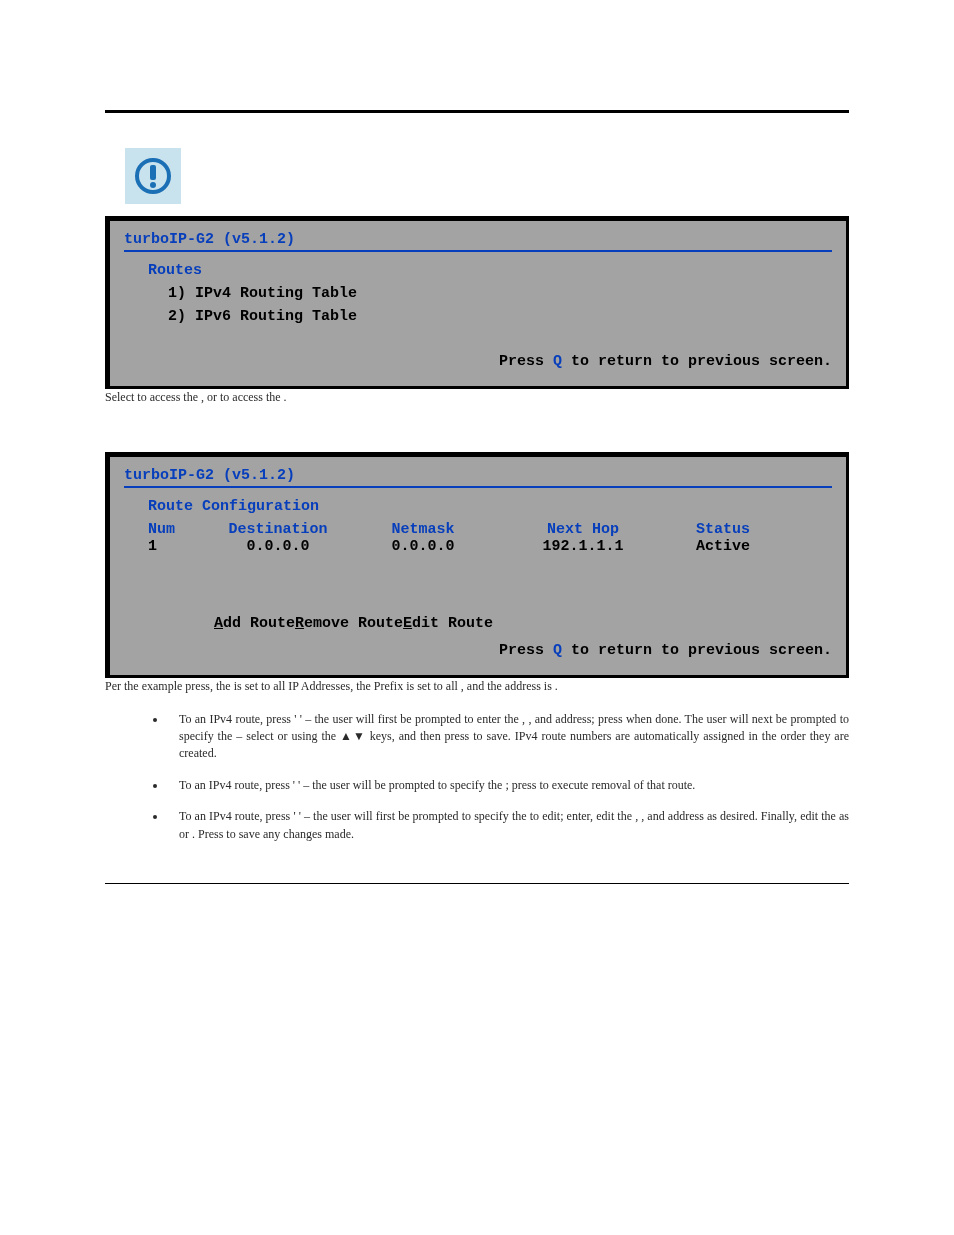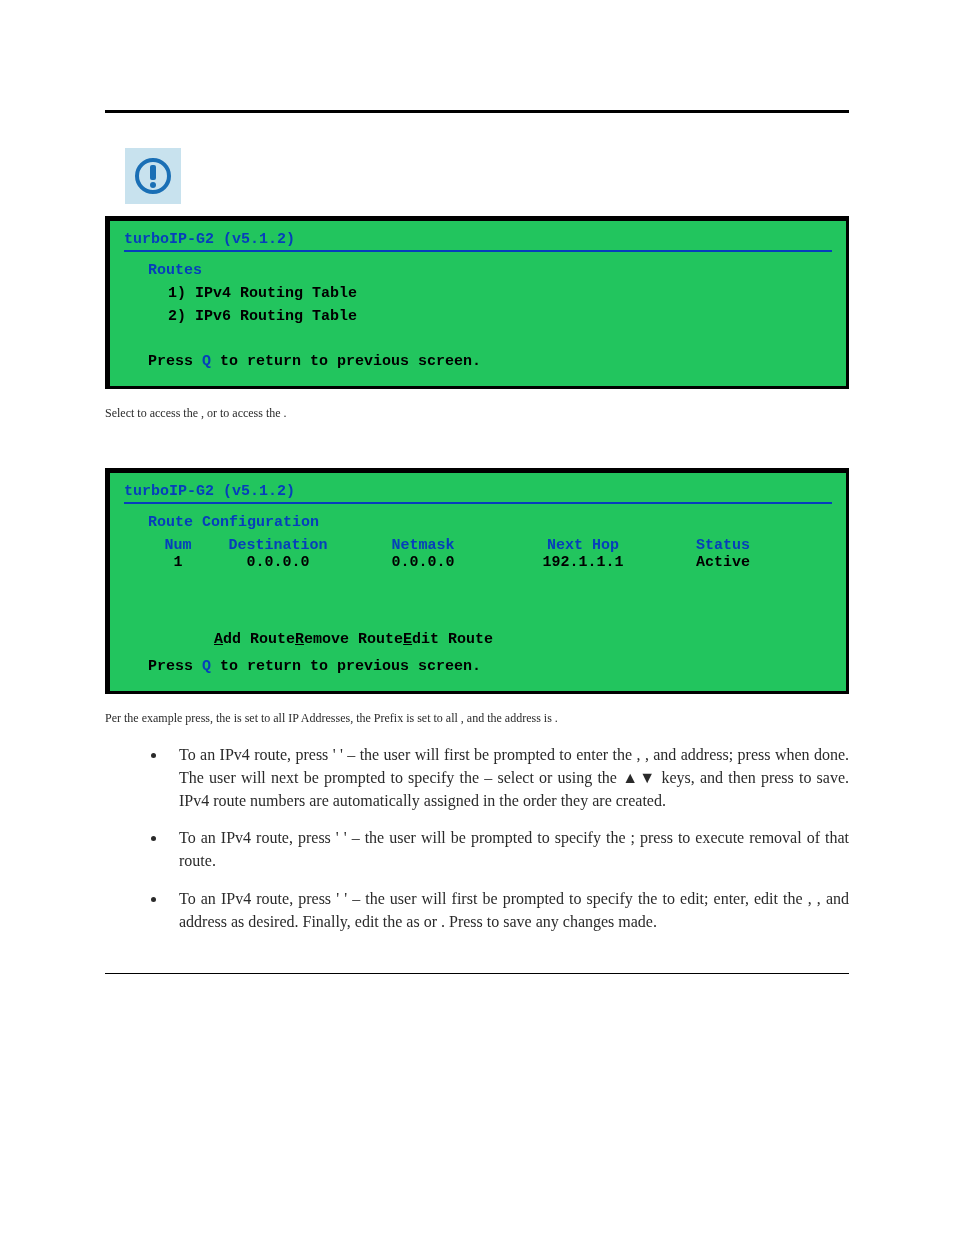--- a/index.html
+++ b/index.html
@@ -1,40 +1,40 @@
 <!DOCTYPE html>
 <html><head>
 <meta charset="utf-8">
 <style>
   * { margin: 0; padding: 0; box-sizing: border-box; }
   body { background: #fff; font-family: "Times New Roman", serif; font-size: 16px; color: #000; width: 954px; height: 1235px; }
   .page { padding: 110px 105px 40px 105px; }
   .top-rule { border-top: 3px solid #000; margin-bottom: 35px; }
   .icon-box { width: 56px; height: 56px; background: #c8e2ee; display: inline-flex; align-items: center; justify-content: center; margin-left: 20px; margin-bottom: 12px; }
   .icon-box svg { width: 40px; height: 40px; }
-  .screen { border: 3px solid #000; border-top-width: 5px; border-left-width: 5px; background: #22c55e; margin-bottom: 16px; }
+  .screen { border: 3px solid #000; border-top-width: 5px; border-left-width: 5px; background: #a3a3a3; }
   .screen-inner { padding: 10px 14px 16px 14px; font-family: "Courier New", monospace; font-size: 15px; font-weight: bold; color: #000; }
   .screen-title { color: #063ebc; font-weight: bold; }
   .screen-hr { border: none; border-top: 2px solid #063ebc; margin: 2px 0 10px 0; }
   .screen-section { color: #063ebc; font-weight: bold; margin-left: 24px; margin-bottom: 6px; }
   .menu-line { margin-left: 44px; margin-bottom: 6px; }
-  .screen-footer { margin-left: 24px; margin-top: 28px; }
+  .screen-footer { margin-left: 24px; margin-top: 28px; text-align: right; }
   .screen-footer .key { color: #063ebc; }
   .table-row { display: flex; margin-left: 24px; }
   .th { color: #063ebc; }
-  .col-num { width: 60px; text-align: center; }
+  .col-num { width: 60px; }
   .col-dest { width: 140px; text-align: center; }
   .col-mask { width: 150px; text-align: center; }
   .col-hop { width: 170px; text-align: center; }
   .col-status { width: 110px; text-align: center; }
   .cmd-row { margin-left: 90px; margin-top: 60px; display: flex; }
   .cmd-item .u { text-decoration: underline; }
   .body-text { font-family: "Times New Roman", serif; font-size: 12px; line-height: 1.4; margin-bottom: 16px; text-align: justify; color: #2a2a2a; }
   .bullets { padding-left: 28px; }
-  .bullets li { font-family: "Times New Roman", serif; font-size: 16px; line-height: 1.45; margin-bottom: 14px; list-style-type: disc; list-style-position: outside; margin-left: 34px; padding-left: 12px; text-align: justify; color: #2a2a2a; }
+  .bullets li { font-family: "Times New Roman", serif; font-size: 12px; line-height: 1.45; margin-bottom: 14px; list-style-type: disc; list-style-position: outside; margin-left: 34px; padding-left: 12px; text-align: justify; color: #2a2a2a; }
   .arrows { font-family: Arial, sans-serif; }
   .bottom-rule { border-top: 1.5px solid #000; margin-top: 40px; }
 </style>
 </head>
 <body>
 
 <div class="page">
   <div class="top-rule"></div>
 
   <div class="icon-box">

